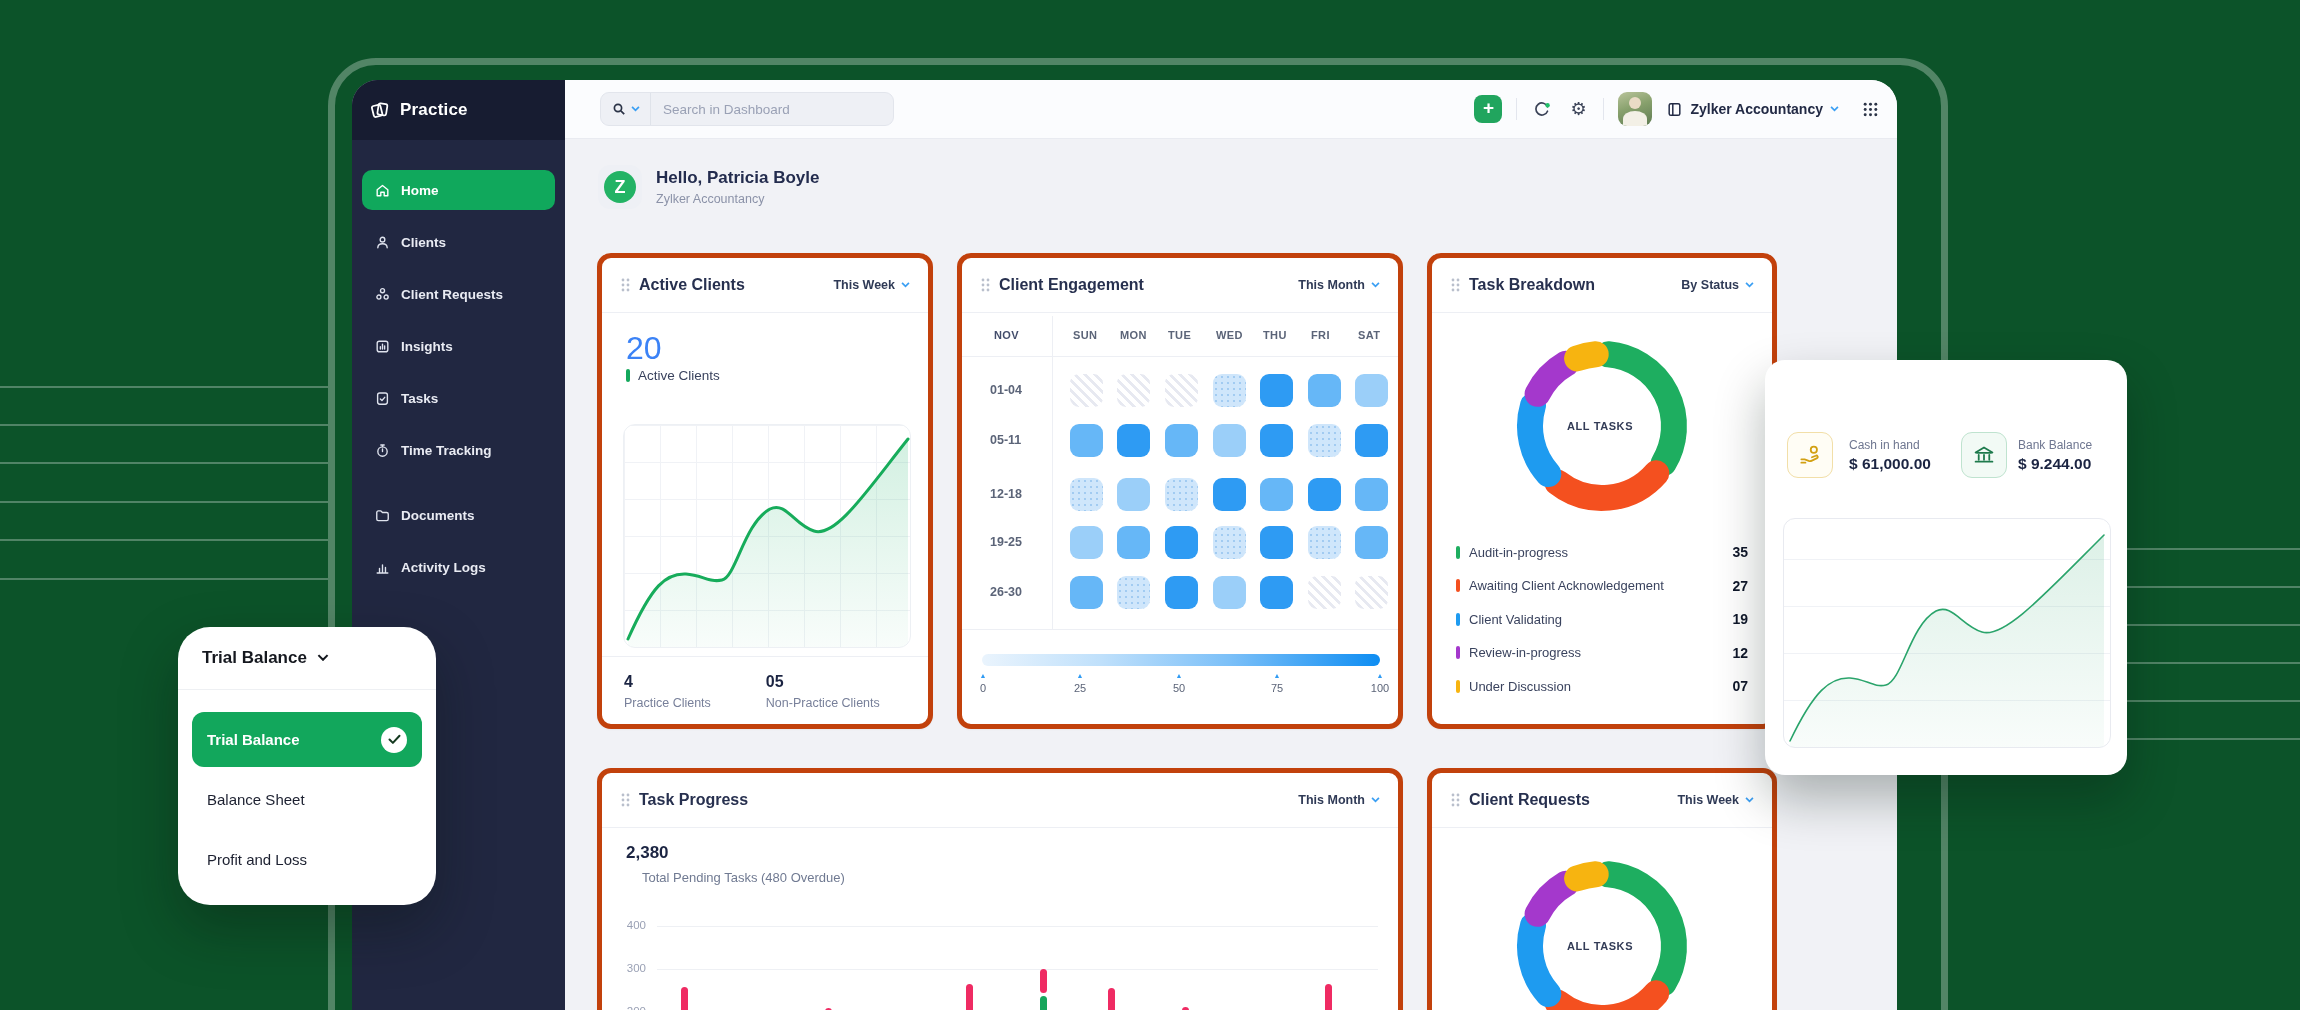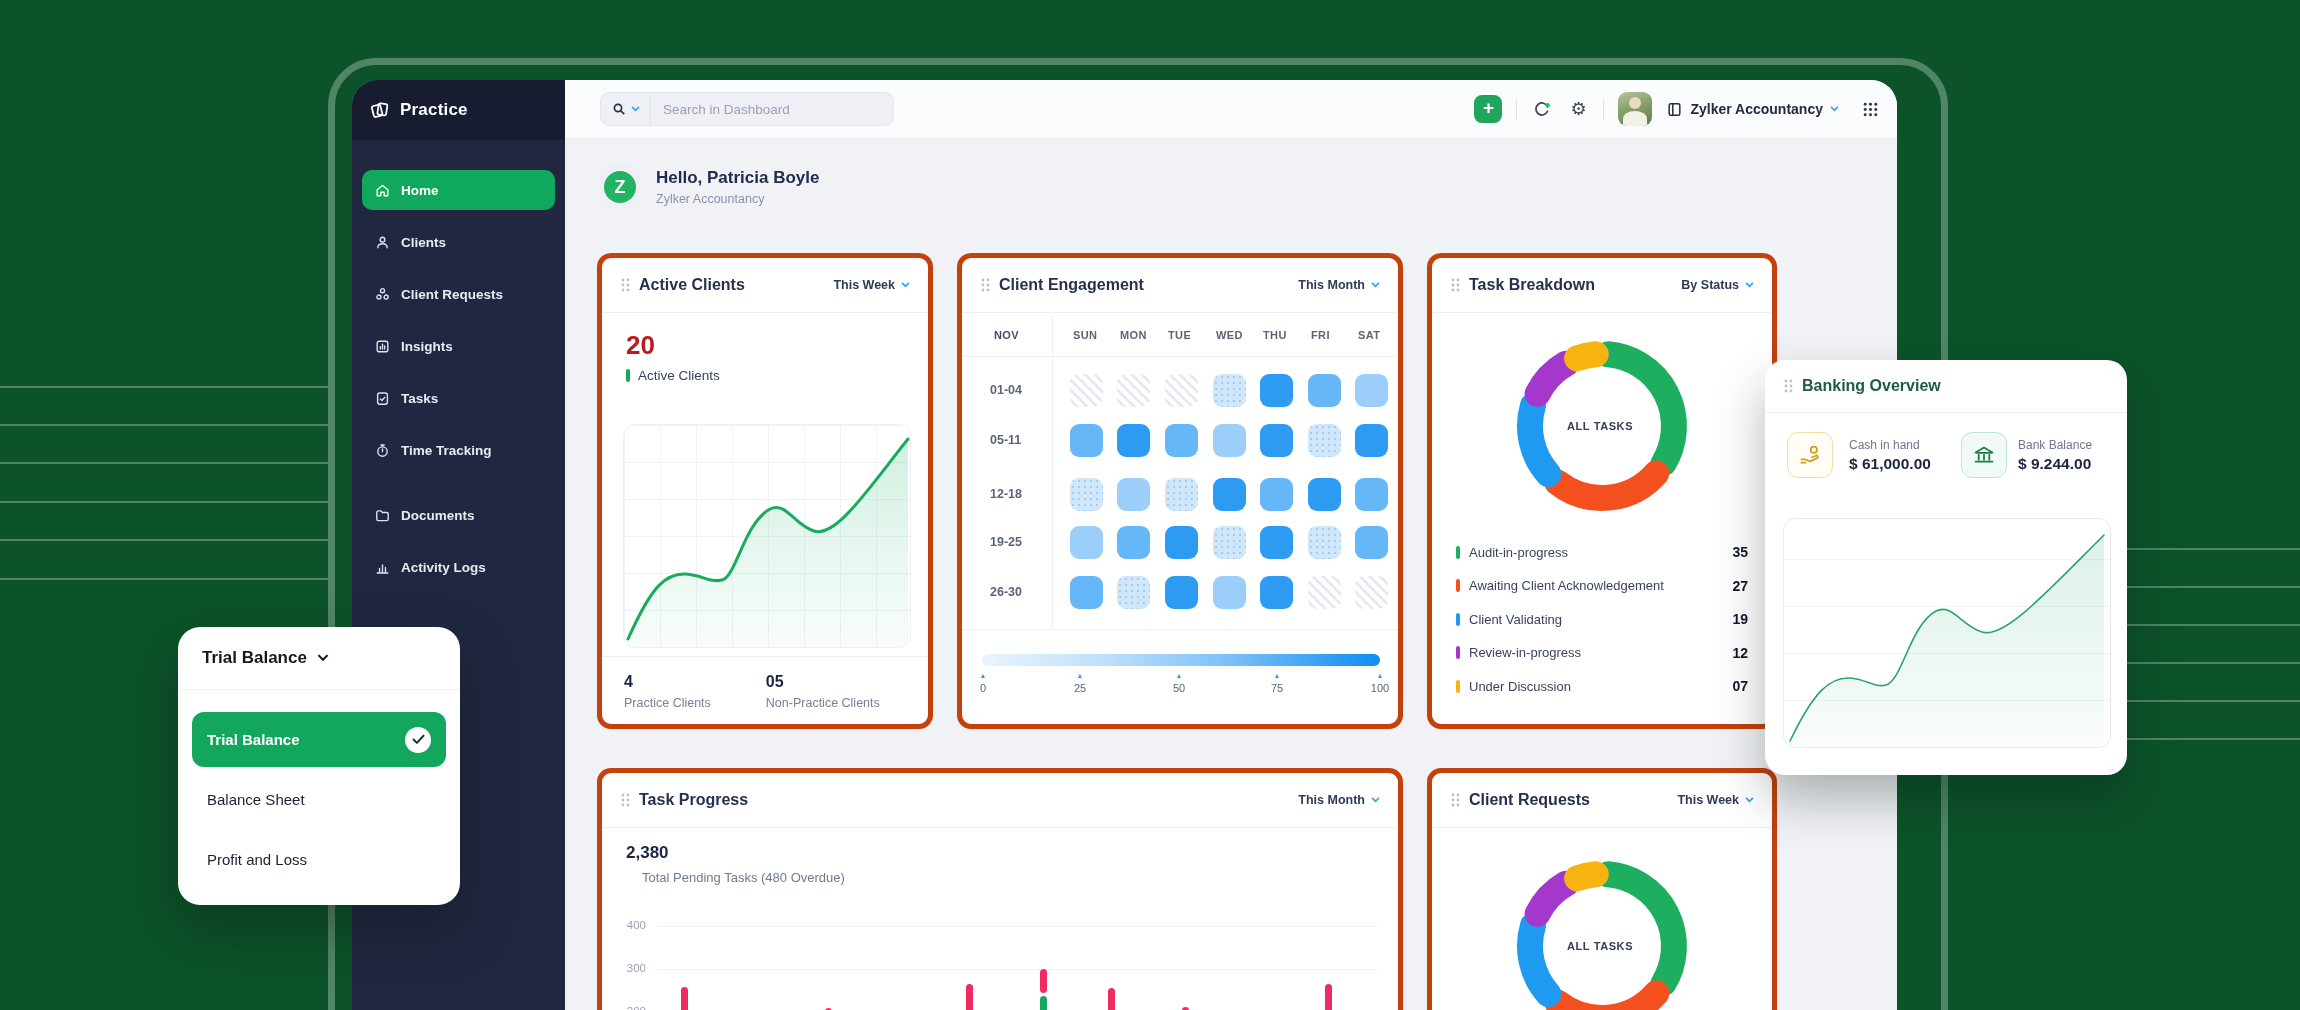--- a/index.html
+++ b/index.html
@@ -53,21 +53,21 @@
   .greet-title{font-size:17px;font-weight:800;color:#232C4E;}
   .greet-sub{font-size:12.5px;color:#8B92A8;margin-top:4px;}
   
   .card{position:absolute;background:#fff;border:5px solid #c2410c;border-radius:14px;
         box-shadow:0 1px 2px rgba(23,30,60,.04);overflow:hidden;}
   .card-head{height:54px;display:flex;align-items:center;padding:0 18px;border-bottom:1px solid #EDEFF4;gap:9px;}
   .card-title{font-size:16px;font-weight:800;color:#27304F;}
   .card-period{margin-left:auto;display:flex;align-items:center;gap:6px;font-size:12.5px;font-weight:600;color:#2F3A56;cursor:pointer;}
   .drag{display:inline-flex;cursor:grab;}
   
-  .big-num{font-size:26px;font-weight:700;color:#b91c1c;}
+  .big-num{font-size:32px;font-weight:400;color:#3b82f6;}
   .tick{display:inline-block;width:4px;height:13px;border-radius:2px;margin-right:8px;vertical-align:-2px;}
   .ac-chart{position:absolute;left:21px;top:166px;width:286px;height:222px;border:1px solid #EDF0F4;border-radius:12px;
             background-image:linear-gradient(#F0F2F6 1px,transparent 1px),linear-gradient(90deg,#F0F2F6 1px,transparent 1px);
             background-size:36px 37px;overflow:hidden;}
   .card-foot{position:absolute;left:0;right:0;bottom:0;top:398px;border-top:1px solid #EDEFF4;display:flex;padding:16px 22px;gap:55px;}
   .foot-val{font-size:16px;font-weight:800;color:#1B2442;}
   .foot-lab{font-size:12.5px;color:#78809A;margin-top:5px;}
   .ce-day,.ce-month{position:absolute;font-size:11px;font-weight:700;color:#5B6478;letter-spacing:.4px;}
   .ce-month{color:#434D6B;}
   .ce-row-label{position:absolute;font-size:12.5px;font-weight:600;color:#5B6478;}
@@ -100,21 +100,21 @@
   .bank-chart{position:absolute;left:18px;top:158px;width:326px;height:228px;border:1px solid #E8EAF0;border-radius:12px;
               background-image:linear-gradient(#F0F2F6 1px,transparent 1px);background-size:100% 47px;
               background-position:0 40px;overflow:hidden;}
   
   .tp-sub{font-size:13px;color:#707A92;}
   .tp-ylab{position:absolute;font-size:11.5px;color:#9AA1B5;text-align:right;width:30px;}
   .tp-gline{position:absolute;height:1px;background:#EEF0F4;}
   .tp-bar{position:absolute;width:7px;border-radius:4px;background:#EF2B63;}
   .tp-bar.green{background:#16A65C;}
   
-  .trial{position:absolute;left:178px;top:627px;width:282px;height:278px;background:#fff;border-radius:22px;
+  .trial{position:absolute;left:178px;top:627px;width:258px;height:278px;background:#fff;border-radius:32px;
          box-shadow:0 24px 55px rgba(8,20,14,.35);z-index:40;overflow:hidden;}
   .trial-head{height:62px;display:flex;align-items:center;gap:10px;padding:0 24px;border-bottom:1px solid #EEF0F3;}
   .trial-title{font-size:17px;font-weight:800;color:#15181F;}
   .trial-opt{position:absolute;left:14px;right:14px;height:55px;display:flex;align-items:center;padding:0 15px;
              font-size:15px;color:#1C2030;border-radius:12px;cursor:pointer;box-sizing:border-box;}
   .trial-opt.selected{background:#12A75C;color:#fff;font-weight:700;}
   .check-circ{margin-left:auto;width:26px;height:26px;border-radius:50%;background:#fff;display:flex;
               align-items:center;justify-content:center;}
   svg{display:block;}
 </style>
@@ -543,33 +543,20 @@
             <path d="M105.6 82.8A72 72 0 0 1 133.8 52.8" fill="none" stroke="#A438CC" stroke-width="26" stroke-linecap="round"></path>
             <path d="M145.1 47.4A72 72 0 0 1 163.7 43.3" fill="none" stroke="#F7B410" stroke-width="26" stroke-linecap="round"></path>
           </svg>
         <div class="donut-center" style="left:135px;top:167px;">ALL TASKS</div>
       </div>
     </div>
   </div>
 </div>
 
 <div class="banking">
-  <div class="card-head" style="height:52px;">
-    <span class="drag">
-        <svg width="10" height="14" viewBox="0 0 10 14" fill="#B9BFCC">
-          <circle cx="3" cy="2" r="1.4"></circle>
-          <circle cx="8" cy="2" r="1.4"></circle>
-          <circle cx="3" cy="7" r="1.4"></circle>
-          <circle cx="8" cy="7" r="1.4"></circle>
-          <circle cx="3" cy="12" r="1.4"></circle>
-          <circle cx="8" cy="12" r="1.4"></circle>
-        </svg>
-      </span>
-    <span class="bank-title">Banking Overview</span>
-  </div>
   <div class="stat-tile" style="left:22px;top:72px;gap:16px;">
     <div class="stat-ic cash">
       <svg width="24" height="24" viewBox="0 0 20 20" fill="none" stroke="#D2A013" stroke-width="1.5" stroke-linecap="round">
         <circle cx="13.2" cy="5.6" r="2.6"></circle>
         <path d="M2.8 13.6h2.8l3.3 1.3c.9.3 1.9.2 2.7-.2l4.3-2.1c.6-.3.8-1 .4-1.6-.3-.5-1-.7-1.5-.4l-3.2 1.3"></path>
         <path d="M2.8 16.4h3.4"></path>
       </svg>
     </div>
     <div>
       <div class="stat-label">Cash in hand</div>

